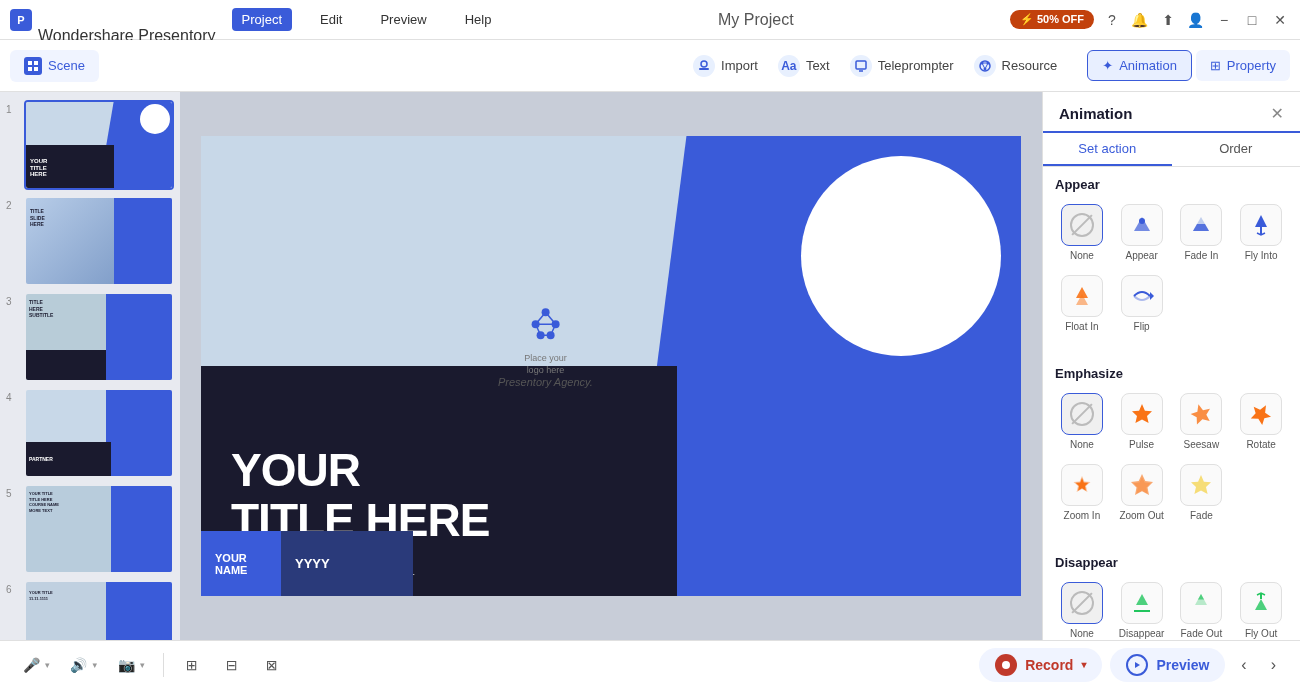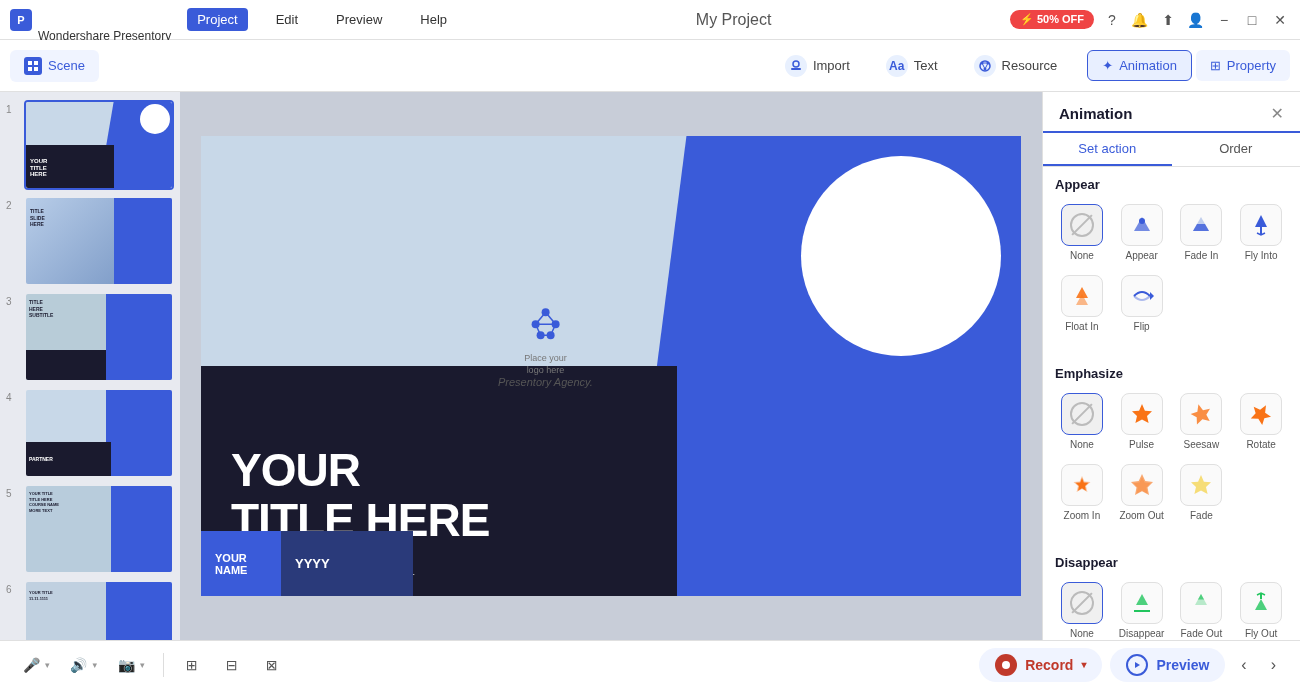--- a/index.html
+++ b/index.html
@@ -27,21 +27,21 @@
       background: #3a5bd9;
       border-radius: 4px;
       display: flex;
       align-items: center;
       justify-content: center;
       color: white;
       font-size: 11px;
       font-weight: bold;
     }
     .titlebar-app-name {
-      font-size: 12px;
+      font-size: 16px;
       color: #333;
       font-weight: 500;
       margin-top: 32px;
     }
     .titlebar-menu {
       display: flex;
       gap: 18px;
       align-items: center;
       justify-content: flex-end;
     }
@@ -61,21 +61,21 @@
       text-align: center;
       font-size: 16px;
       color: #555;
     }
     .titlebar-right {
       display: flex;
       align-items: center;
       gap: 8px;
     }
     .promo-btn {
-      background: #ef4444;
+      background: #c2410c;
       color: white;
       border: none;
       border-radius: 12px;
       padding: 3px 10px;
       font-size: 11px;
       font-weight: 600;
       cursor: pointer;
     }
     .win-btn {
       width: 20px;
@@ -120,21 +120,21 @@
       background: #3a5bd9;
       border-radius: 3px;
       display: flex;
       align-items: center;
       justify-content: center;
     }
     .toolbar-spacer { flex: 1; }
     .toolbar-tools {
       display: flex;
       align-items: center;
-      gap: 16px;
+      gap: 0;
     }
     .tool-item {
       display: flex;
       align-items: center;
       gap: 6px;
       padding: 6px 10px;
       border-radius: 6px;
       cursor: pointer;
       font-size: 13px;
       color: #444;
@@ -668,20 +668,29 @@
       </div>
       <span>Import</span>
     </div>
     <div class="tool-item">
       <div class="tool-icon-circle text-icon">
         <span style="font-weight:bold;font-size:12px;color:#3a5bd9;">Aa</span>
       </div>
       <span>Text</span>
     </div>
     <div class="tool-item">
+      <div class="tool-icon-circle tele-icon">
+        <svg width="14" height="14" viewBox="0 0 14 14" fill="none">
+            <rect x="2" y="2" width="10" height="8" rx="1" stroke="#3a5bd9" stroke-width="1.5"></rect>
+            <path d="M5 12 h4" stroke="#3a5bd9" stroke-width="1.5"></path>
+          </svg>
+      </div>
+      <span>Teleprompter</span>
+    </div>
+    <div class="tool-item">
       <div class="tool-icon-circle res-icon">
         <svg width="14" height="14" viewBox="0 0 14 14" fill="none">
             <circle cx="7" cy="7" r="5" stroke="#3a5bd9" stroke-width="1.5"></circle>
             <circle cx="4" cy="4" r="1.5" fill="#3a5bd9"></circle>
             <circle cx="10" cy="4" r="1.5" fill="#3a5bd9"></circle>
             <circle cx="7" cy="10" r="1.5" fill="#3a5bd9"></circle>
             <line x1="4" y1="4" x2="10" y2="4" stroke="#3a5bd9" stroke-width="1"></line>
             <line x1="4" y1="4" x2="7" y2="10" stroke="#3a5bd9" stroke-width="1"></line>
             <line x1="10" y1="4" x2="7" y2="10" stroke="#3a5bd9" stroke-width="1"></line>
           </svg>

